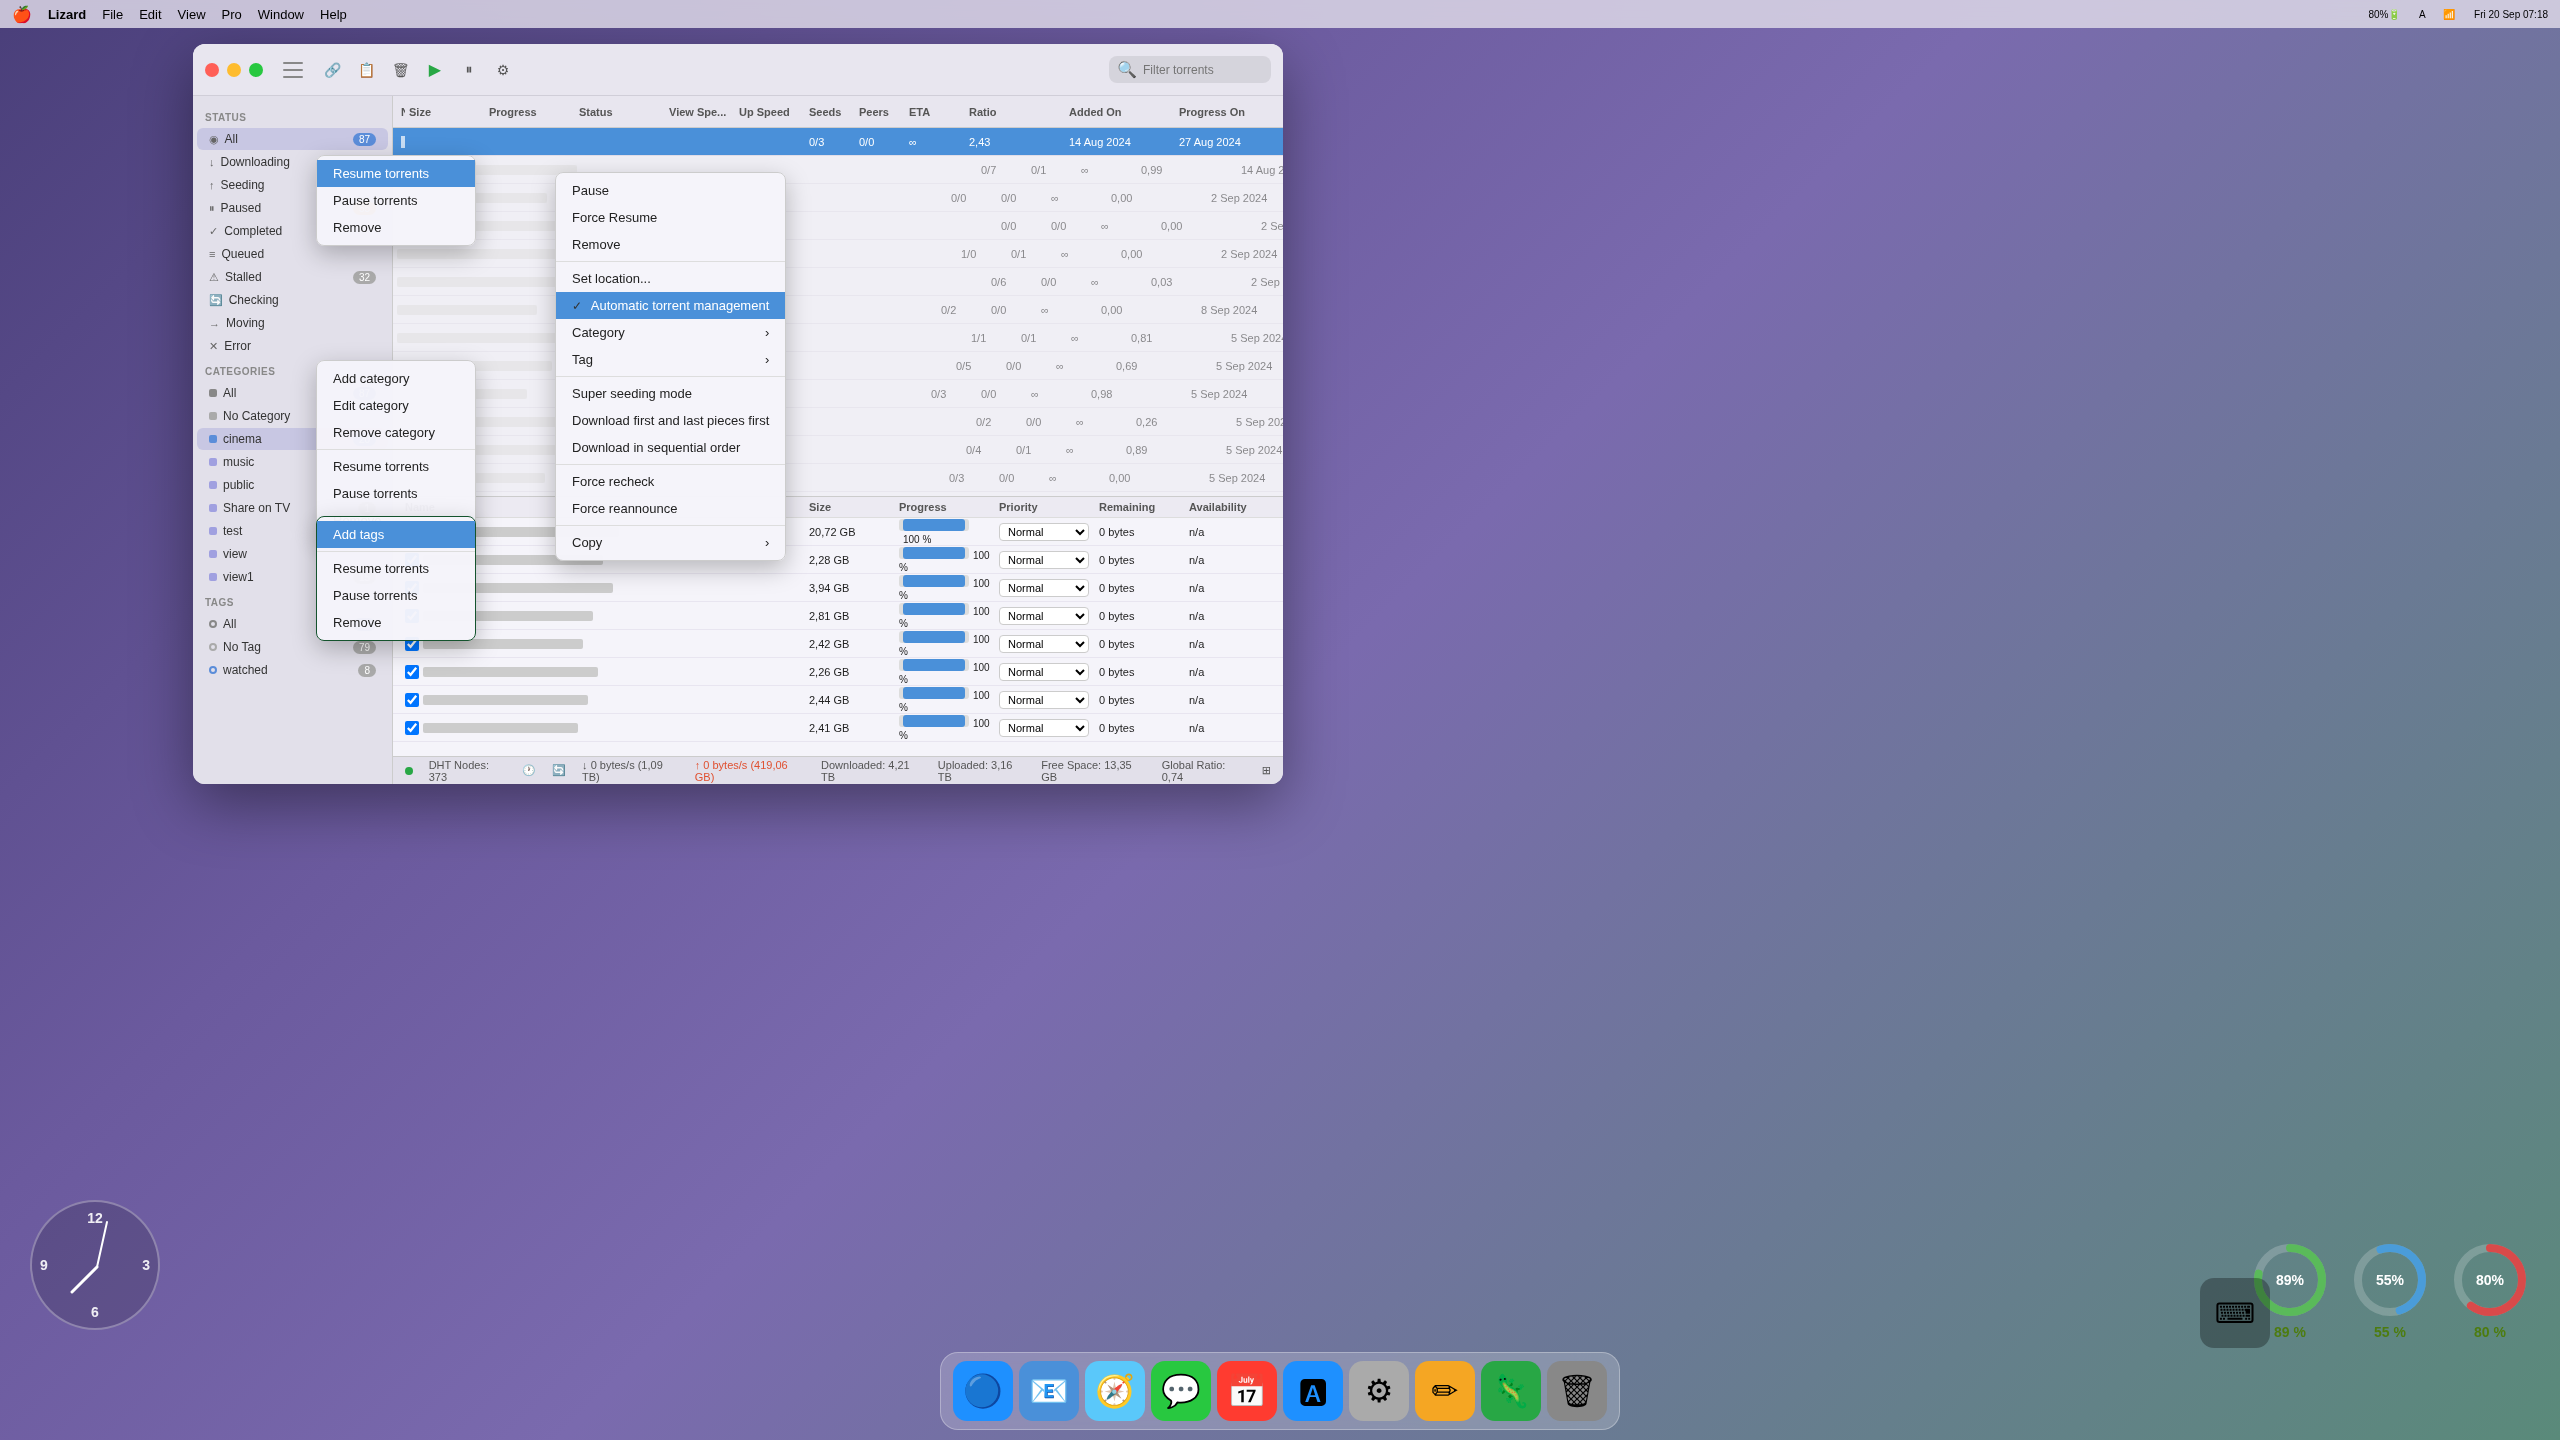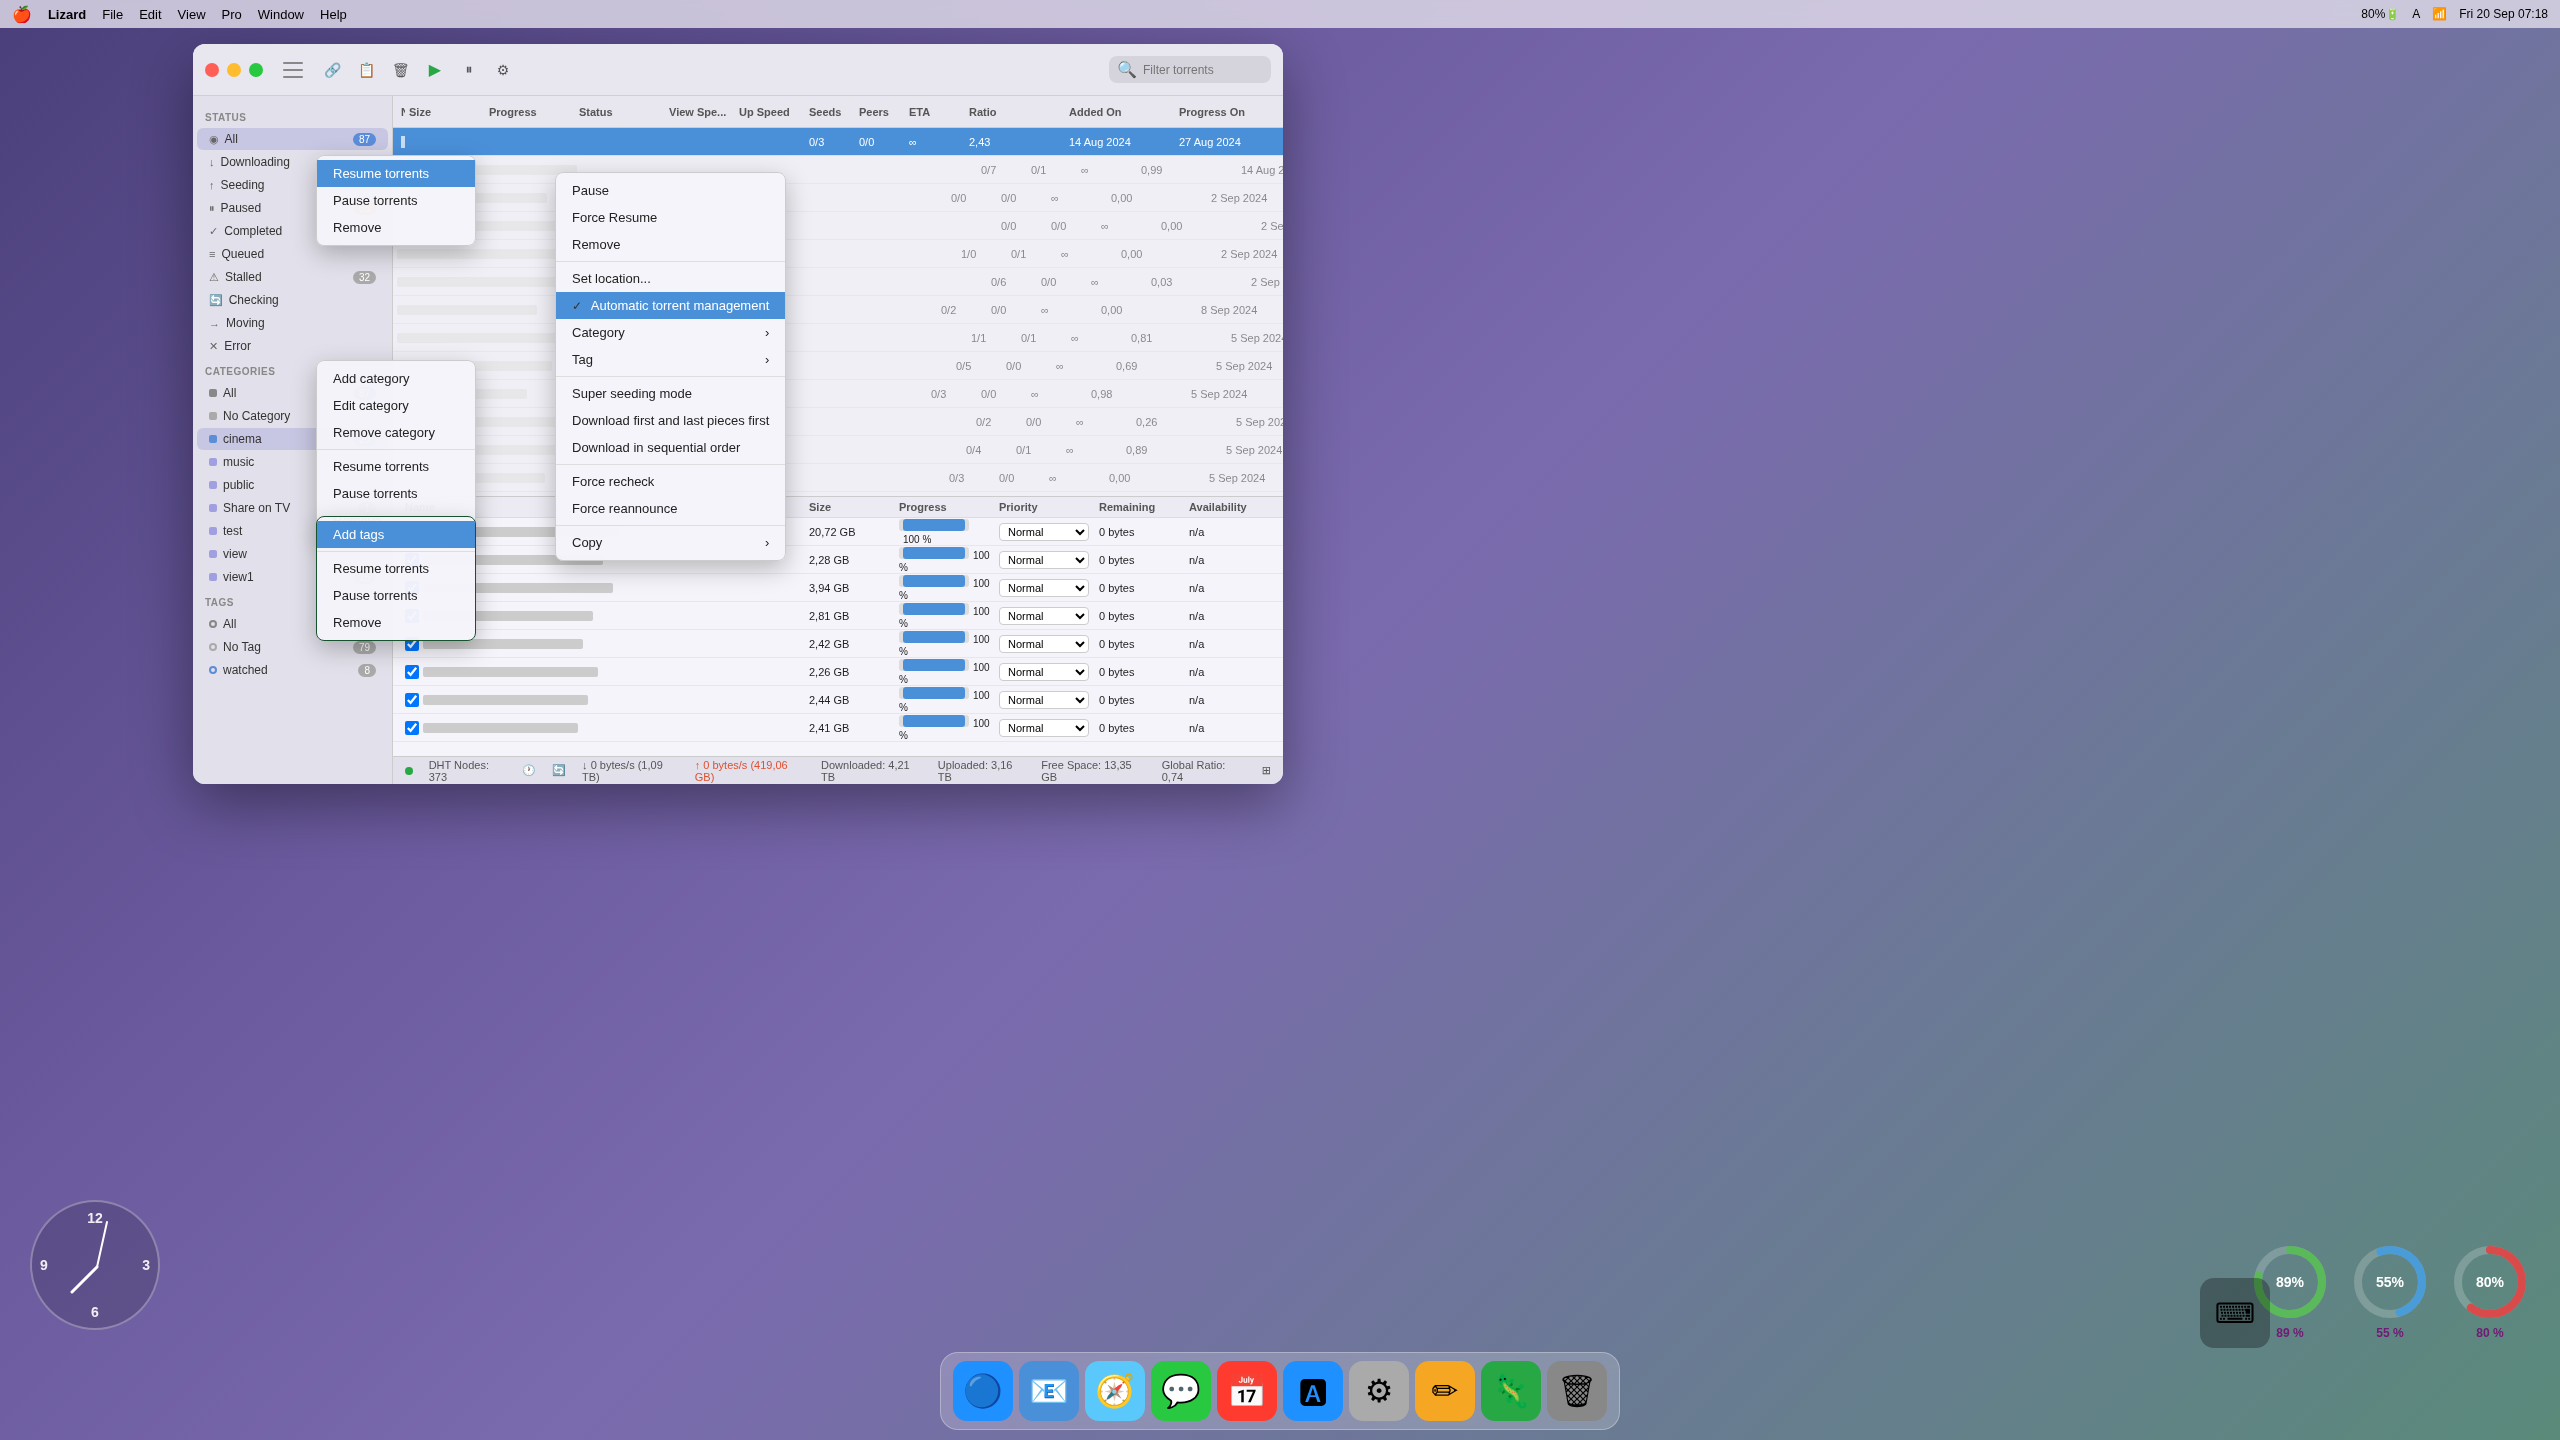--- a/index.html
+++ b/index.html
@@ -20,21 +20,21 @@
       display: flex;
       align-items: center;
       padding: 0 12px;
       font-size: 13px;
       font-weight: 500;
       gap: 16px;
       position: relative;
       z-index: 100;
     }
     .menubar-left { display: flex; align-items: center; gap: 16px; }
-    .menubar-right { margin-left: auto; display: flex; align-items: center; gap: 12px; font-size: 12px; }
+    .menubar-right { margin-left: auto; display: flex; align-items: center; gap: 18px; font-size: 10px; }
     .apple-logo { font-size: 16px; }
     .menubar-item { cursor: default; }
     .menubar-item.bold { font-weight: 700; }
 
     
     .app-window {
       position: absolute;
       top: 44px;
       left: 193px;
       width: 1090px;
@@ -363,21 +363,21 @@
       right: 30px;
       bottom: 100px;
       display: flex;
       gap: 20px;
       align-items: center;
     }
     .circle-widget {
       display: flex; flex-direction: column; align-items: center; gap: 4px;
     }
     .circle-svg { width: 80px; height: 80px; }
-    .circle-label { font-size: 12px; color: #701a75; font-weight: 600; }
+    .circle-label { font-size: 14px; color: #4d7c0f; font-weight: 600; }
   </style>
 </head>
 <body>
 
 <div class="menubar">
   <div class="menubar-left">
     <span class="apple-logo">🍎</span>
     <span class="menubar-item bold">Lizard</span>
     <span class="menubar-item">File</span>
     <span class="menubar-item">Edit</span>

